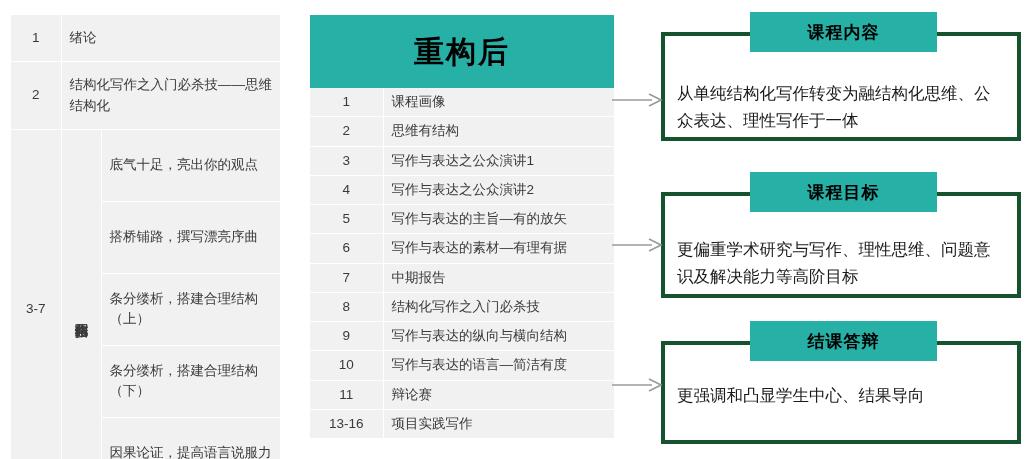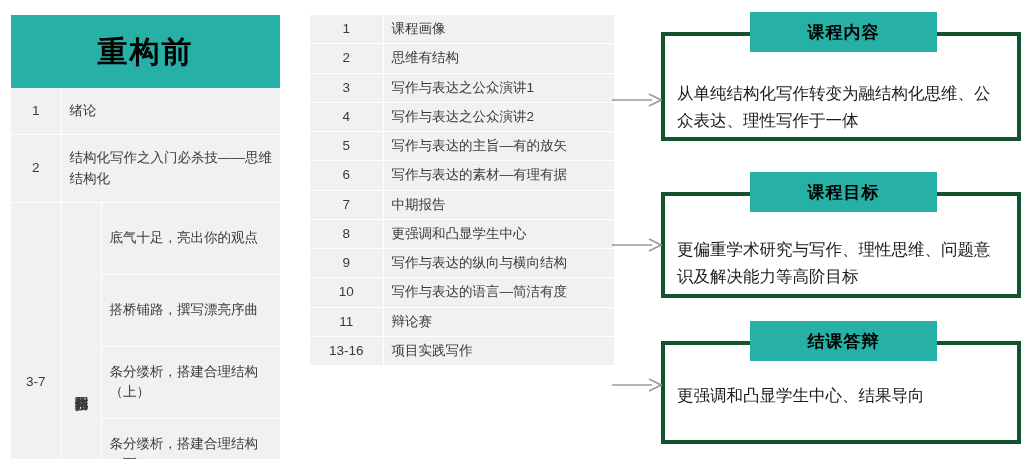--- a/index.html
+++ b/index.html
@@ -127,21 +127,20 @@
     z-index: 2;
   }
   #arrow-1 { left: 612px; top: 92px; }
   #arrow-2 { left: 612px; top: 237px; }
   #arrow-3 { left: 612px; top: 377px; }
 </style>
 </head>
 <body>
 
 <div class="tbl" id="left-table">
-  <div class="tbl-head">重构前</div>
   <table class="tbl-body">
     <colgroup>
         <col style="width:50px">
         <col style="width:40px">
         <col>
       </colgroup>
     <tbody>
       <tr>
         <td class="num" colspan="1" style="height:31px">1</td>
         <td colspan="2">绪论</td>
@@ -166,20 +165,21 @@
       </tr>
       <tr>
         <td style="height:45px">因果论证，提高语言说服力</td>
       </tr>
 
     </tbody>
   </table>
 </div>
 
 <div class="tbl" id="mid-table">
+  <div class="tbl-head">重构后</div>
   <table class="tbl-body">
     <colgroup>
         <col style="width:73px">
         <col>
       </colgroup>
     <tbody id="mid-rows">
         <tr>
           <td class="num" style="height: 20px;">1</td>
           <td>课程画像</td>
         </tr>
@@ -202,21 +202,21 @@
         <tr>
           <td class="num" style="height: 20px;">6</td>
           <td>写作与表达的素材—有理有据</td>
         </tr>
         <tr>
           <td class="num" style="height: 20px;">7</td>
           <td>中期报告</td>
         </tr>
         <tr>
           <td class="num" style="height: 20px;">8</td>
-          <td>更强调和凸显学生中心</td>
+          <td>结构化写作之入门必杀技</td>
         </tr>
         <tr>
           <td class="num" style="height: 20px;">9</td>
           <td>写作与表达的纵向与横向结构</td>
         </tr>
         <tr>
           <td class="num" style="height: 20px;">10</td>
           <td>写作与表达的语言—简洁有度</td>
         </tr>
         <tr>

